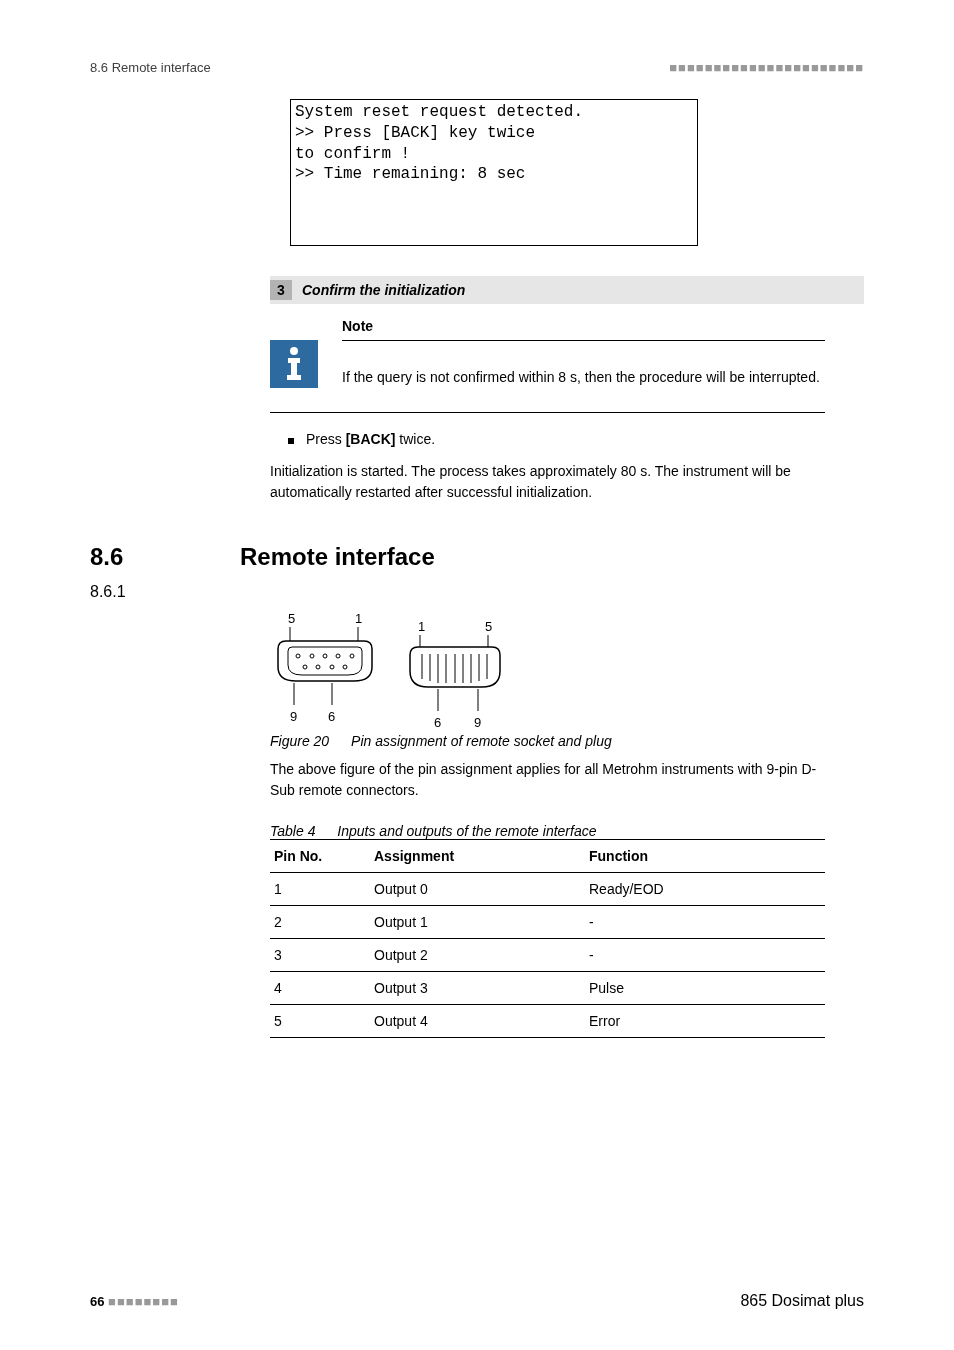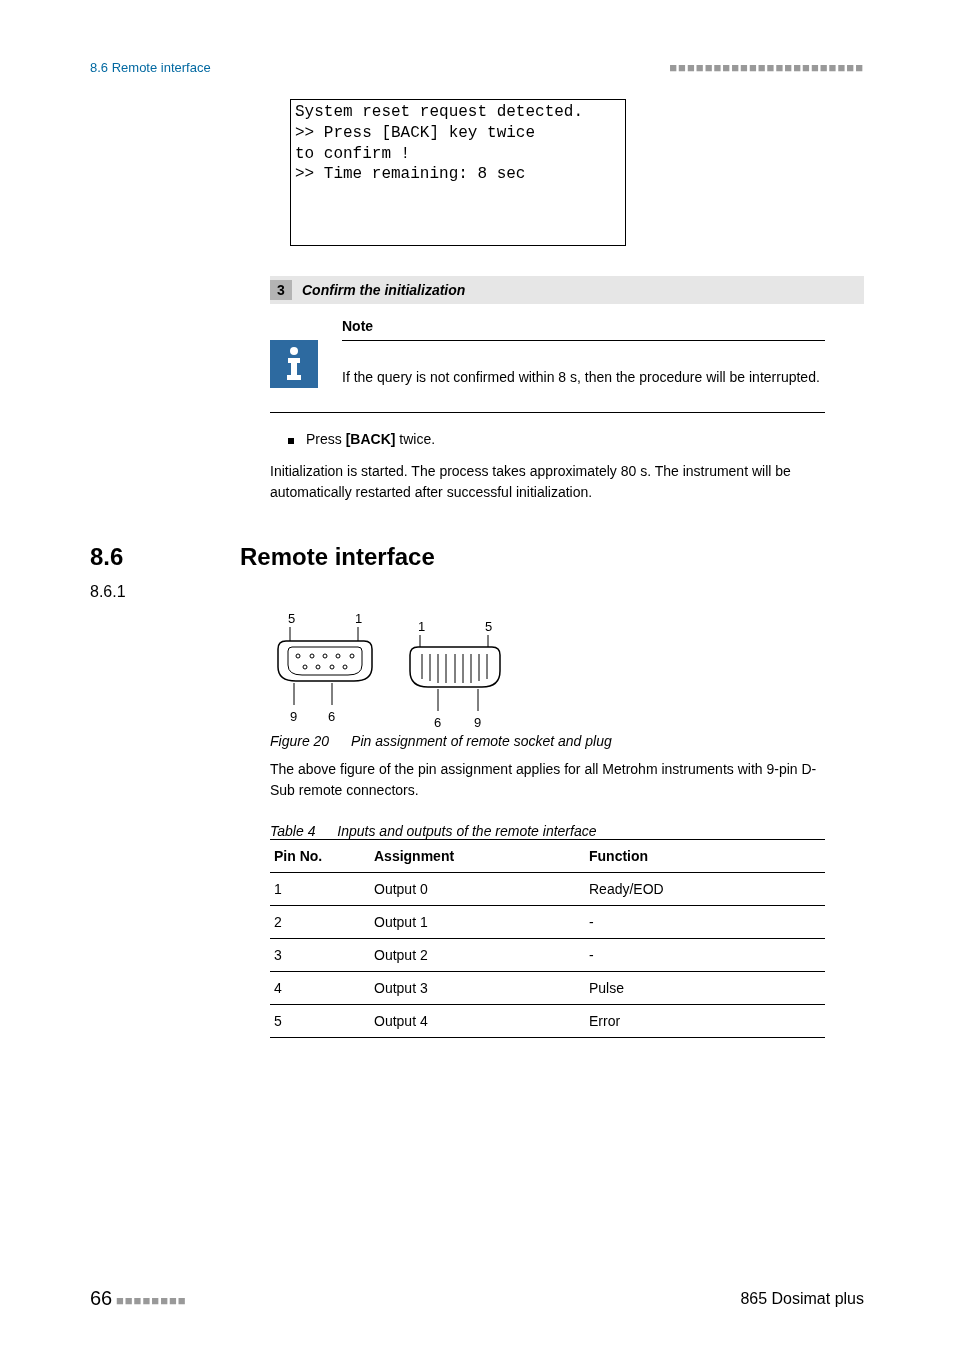--- a/index.html
+++ b/index.html
@@ -13,25 +13,25 @@
     position: relative;
     padding: 60px 90px 40px 90px;
   }
   .header {
     display: flex;
     justify-content: space-between;
     align-items: center;
     margin-bottom: 24px;
     font-size: 13px;
   }
-  .header-left { color: #0369a1; }
+  .header-left { color: #404040; }
   .dots-right, .dots-left { letter-spacing: 1px; color: #999; }
   .lcd-box {
     border: 1px solid #000;
-    width: 336px;
+    width: 408px;
     margin-left: 200px;
     padding: 2px 8px 60px 4px;
     font-family: "Courier New", monospace;
     font-size: 16px;
     line-height: 1.3;
     letter-spacing: 0;
   }
   .step-block {
     margin-left: 180px;
     margin-top: 30px;
@@ -162,21 +162,21 @@
   .footer {
     position: absolute;
     bottom: 40px;
     left: 90px;
     right: 90px;
     display: flex;
     justify-content: space-between;
     align-items: center;
     font-size: 13px;
   }
-  .footer .page-num { font-weight: normal; font-size: 20px; }
+  .footer .page-num { font-weight: bold; font-size: 13px; }
   .footer .doc-title { font-size: 16px; text-align: center; }
 </style>
 </head>
 <body>
 
 <div class="header">
   <span class="header-left">8.6 Remote interface</span>
   <span class="dots-right">■■■■■■■■■■■■■■■■■■■■■■</span>
 </div>
 

